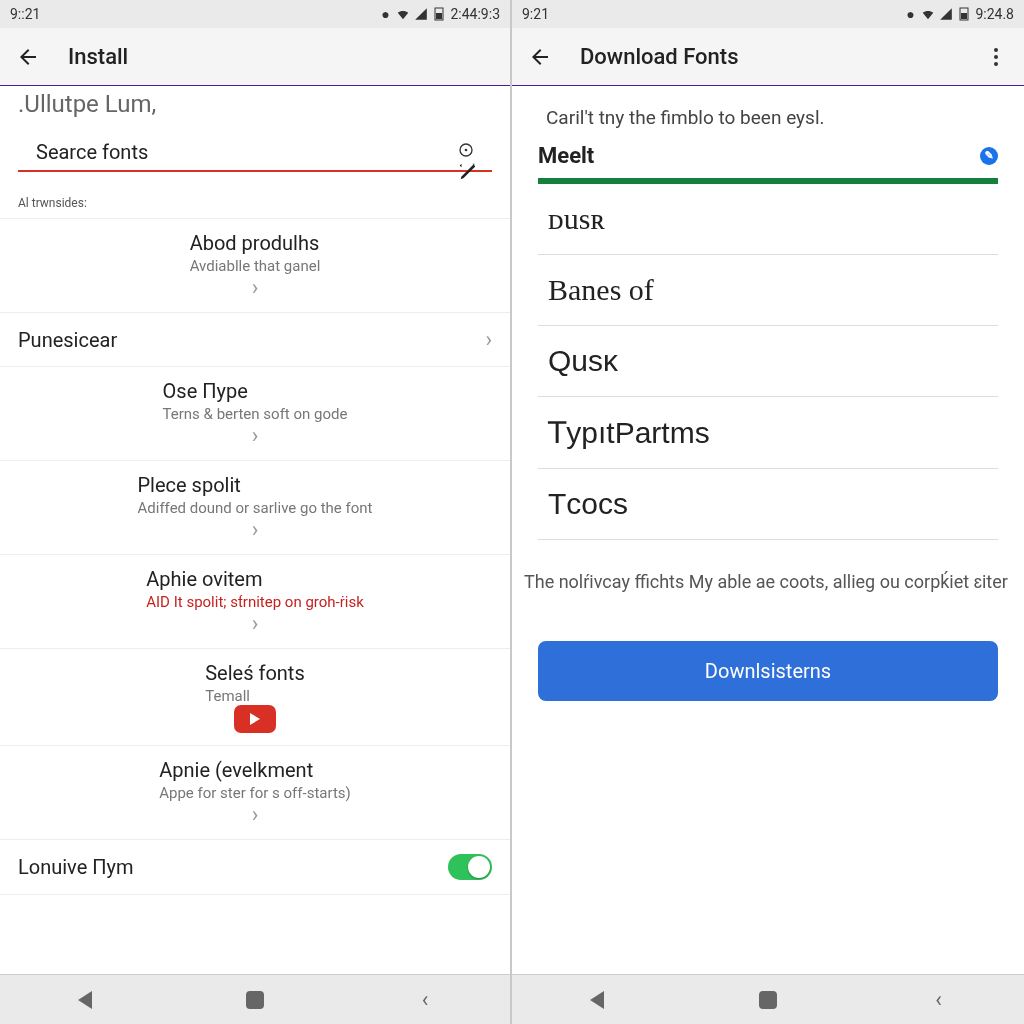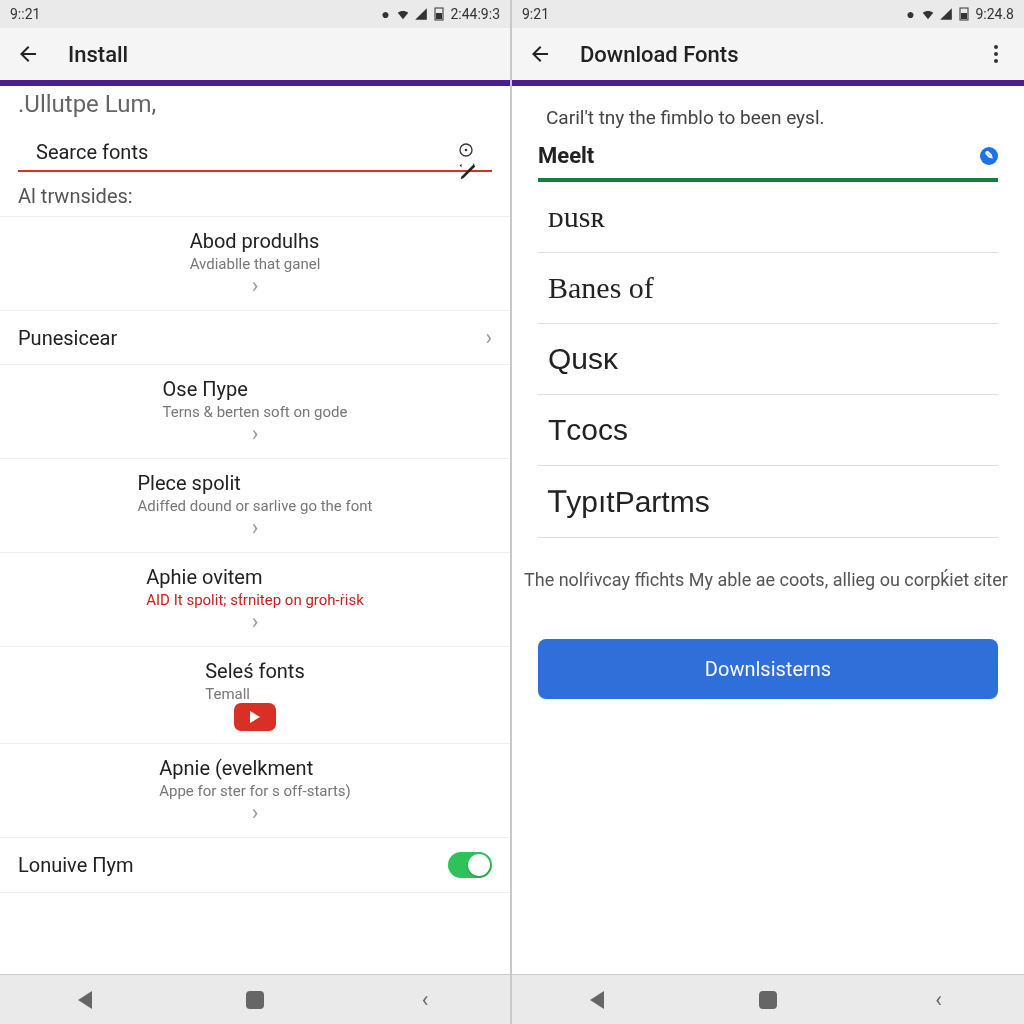--- a/index.html
+++ b/index.html
@@ -4,36 +4,36 @@
 <style>
   * { margin: 0; padding: 0; box-sizing: border-box; font-family: Roboto, -apple-system, sans-serif; }
   body { background: #d0d0d0; width: 1024px; height: 1024px; display: flex; }
   .phone { width: 512px; height: 1024px; background: #fafafa; display: flex; flex-direction: column; position: relative; }
   .phone.left { border-right: 2px solid #c8c8c8; }
   
   .status-bar { height: 28px; background: #eaeaea; display: flex; align-items: center; justify-content: space-between; padding: 0 10px; font-size: 14px; color: #333; }
   .status-right { display: flex; align-items: center; gap: 4px; }
   .status-icon { width: 14px; height: 14px; display: inline-flex; align-items: center; justify-content: center; }
   
-  .app-bar { height: 58px; background: #f5f5f5; display: flex; align-items: center; padding: 0 16px; border-bottom: 6px solid #4c1d95; }
+  .app-bar { height: 58px; background: #f5f5f5; display: flex; align-items: center; padding: 0 16px; border-bottom: 1px solid #4c1d95; }
   .back-arrow { width: 24px; height: 24px; margin-right: 28px; cursor: pointer; }
   .app-title { font-size: 22px; font-weight: 500; color: #222; flex: 1; }
   .more-dots { width: 24px; height: 24px; cursor: pointer; display: flex; flex-direction: column; align-items: center; justify-content: center; gap: 3px; }
   .dot { width: 4px; height: 4px; background: #333; border-radius: 50%; }
   
   .content { flex: 1; overflow: hidden; background: #fff; }
   
   .cutoff-text { padding: 4px 18px 10px; font-size: 24px; color: #666; overflow: hidden; }
   
-  .search-row { padding: 12px 18px 6px; display: flex; align-items: center; justify-content: space-between; border-bottom: 2px solid #d93025; margin: 0 18px 0; position: relative; }
+  .search-row { padding: 12px 18px 6px; display: flex; align-items: center; justify-content: space-between; border-bottom: 2px solid #d93025; margin: 0 18px 12px; position: relative; }
   .search-label { font-size: 20px; color: #222; }
   .search-icon-wrap { position: relative; }
   .arrow-diag { position: absolute; top: 18px; right: -4px; }
   
-  .section-label { padding: 12px 18px 8px; font-size: 20px; color: #555; border-bottom: 1px solid #eee; }
+  .section-label { padding: 12px 18px 8px; font-size: 12px; color: #555; border-bottom: 1px solid #eee; }
   
   .list-item { padding: 14px 18px; border-bottom: 1px solid #eee; display: flex; align-items: center; justify-content: space-between; cursor: pointer; }
   .list-item.tall { padding: 12px 18px; min-height: 68px; flex-direction: column; }
   .list-text { flex: 1; }
   .list-title { font-size: 20px; color: #222; }
   .list-sub { font-size: 15px; color: #777; margin-top: 2px; }
   .list-sub.red { color: #c5221f; }
   .chevron { color: #999; font-size: 22px; }
   
   .yt-badge { width: 42px; height: 28px; background: #d93025; border-radius: 7px; display: flex; align-items: center; justify-content: center; }
@@ -42,21 +42,21 @@
   .toggle { width: 44px; height: 26px; background: #2fc15a; border-radius: 13px; position: relative; }
   .toggle-knob { width: 22px; height: 22px; background: #fff; border-radius: 50%; position: absolute; right: 2px; top: 2px; box-shadow: 0 1px 2px rgba(0,0,0,.3); }
   
   
   .intro-text { padding: 20px 26px 10px; font-size: 19px; color: #444; margin-left: 8px; }
   .preview-label { font-family: 'Comic Sans MS', cursive; font-size: 22px; font-weight: bold; padding: 4px 26px 4px; color: #222; display: flex; align-items: center; justify-content: space-between; gap: 32px;}
   .blue-dot { width: 18px; height: 18px; background: #1a73e8; border-radius: 50%; display: inline-flex; align-items: center; justify-content: center; color: #fff; font-size: 11px; }
   
   .font-list { margin: 6px 26px 0; }
   .font-item { padding: 18px 10px; border-top: 1px solid #ddd; font-size: 30px; color: #222; cursor: pointer; }
-  .font-item:first-child { border-top: 4px solid #15803d; }
+  .font-item:first-child { border-top: 6px solid #15803d; }
   .font-item:last-child { border-bottom: 1px solid #ddd; }
   .font-item.serif { font-family: Georgia, serif; }
   .font-item.sans { font-family: Verdana, sans-serif; }
   .font-item.thin { font-weight: 300; }
   
   .footer-text { padding: 28px 12px; font-size: 18px; color: #555; line-height: 1.5; }
   
   .big-button { margin: 18px 26px 18px; background: #2e6fd9; color: #fff; text-align: center; padding: 18px; border-radius: 8px; font-size: 20px; cursor: pointer; }
   
   .nav-bar { height: 50px; background: #eaeaea; display: flex; align-items: center; justify-content: space-around; border-top: 1px solid #ccc; }
@@ -238,22 +238,22 @@
     <div class="intro-text">Caril't tny the fimblo to been eysl.</div>
     <div class="preview-label">
       <span>Meelt</span>
       <span class="blue-dot">✎</span>
     </div>
 
     <div class="font-list">
       <div class="font-item serif">ᴅusʀ</div>
       <div class="font-item serif">Banes of</div>
       <div class="font-item sans">Qusᴋ</div>
+      <div class="font-item sans">ꓔypıtPartms</div>
       <div class="font-item sans thin">Tᴄocs</div>
-      <div class="font-item sans">ꓔypıtPartms</div>
     </div>
 
     <div class="footer-text">The nolŕivcay ffichts My able ae coots, allieg ou corpḱiet ɛiter</div>
 
     <div class="big-button">Downlsisterns</div>
   </div>
 
   <div class="nav-bar">
     <span class="nav-btn">
         <span class="nav-tri"></span>

